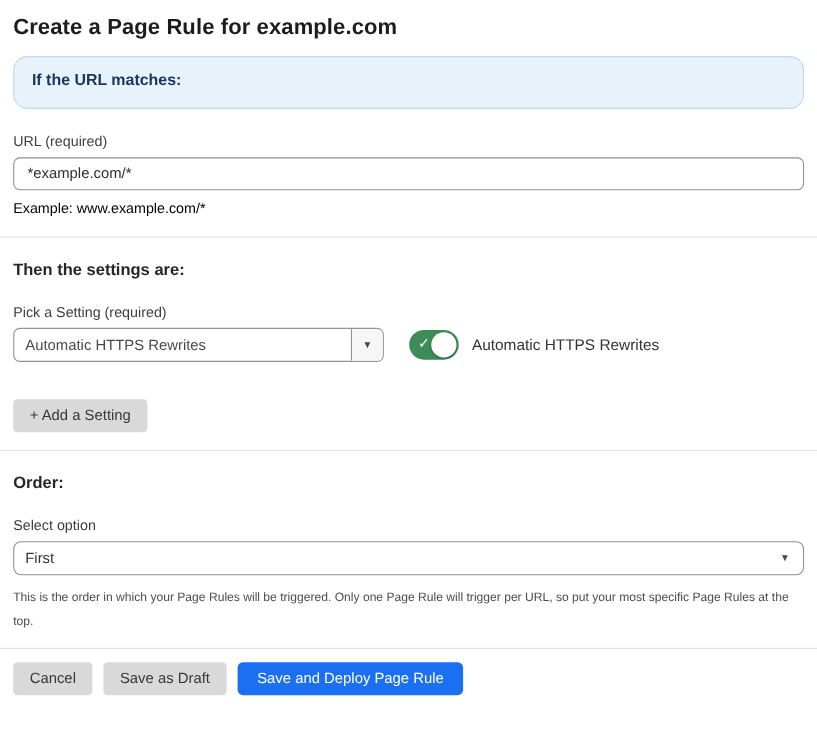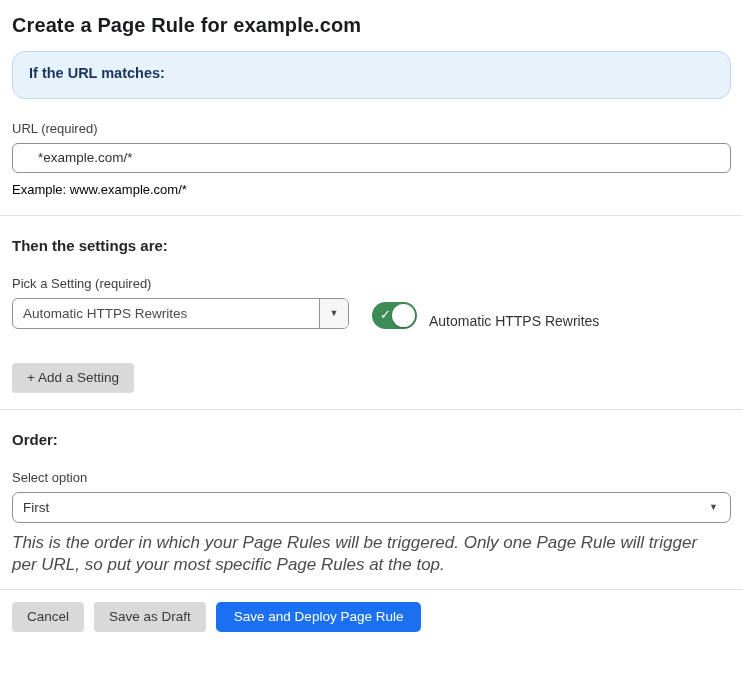--- a/index.html
+++ b/index.html
@@ -29,33 +29,33 @@
   }
   .info-heading { font-weight: 700; color: #17355f; }
   .info-link { color: #2c62c9; text-decoration: underline; cursor: pointer; }
 
   
   .field-label { margin-top: 22px; font-size: 13px; color: #3e3e3e; }
   .text-input {
     margin-top: 7px; display: block;
     width: 719px; height: 30px;
     border: 1px solid #8f8f8f; border-radius: 6px;
-    padding: 0 25px;
+    padding: 0 12px;
     font-family: "Liberation Sans", sans-serif;
     font-size: 13.5px; color: #2f2f2f;
     background: #fff; outline: none;
   }
   .helper-text { margin-top: 9px; font-size: 13px; color: #000000; }
 
   .divider { border: none; border-top: 1px solid #e3e3e3; margin: 18px -12px 0 -12px; }
 
   .section-heading { margin-top: 21px; font-size: 15px; font-weight: 700; color: #262626; }
 
   
-  .picker-row { margin-top: 7px; display: flex; align-items: flex-end; }
+  .picker-row { margin-top: 7px; display: flex; align-items: center; }
   .setting-select {
     display: flex; align-items: stretch;
     width: 337px; height: 31px;
     border: 1px solid #949494; border-radius: 6px;
     background: #fff; overflow: hidden; cursor: pointer;
   }
   .setting-select .select-value {
     flex: 1; display: flex; align-items: center;
     padding: 0 10px; font-size: 13.5px; color: #4a4a4a;
     white-space: nowrap;
@@ -103,23 +103,22 @@
   .order-select {
     margin-top: 7px;
     width: 719px; height: 31px;
     border: 1px solid #8f8f8f; border-radius: 7px;
     background: #fff; cursor: pointer;
     display: flex; align-items: center; justify-content: space-between;
     padding: 0 12px 0 10px;
   }
   .order-select .select-value { font-size: 13.5px; color: #333; }
   .order-helper {
-    margin-top: 9px; font-size: 17px; line-height: 22px; color: #4c4c4c;
+    margin-top: 9px; font-size: 11px; line-height: 22px; color: #4c4c4c;
     width: 712px;
-    font-style: italic;
   }
   .divider-tight { margin-top: 13px; }
   .footer-row { margin-top: 12px; display: flex; align-items: center; gap: 10px; }
 </style>
 </head>
 <body>
 
 <div class="container">
 
   <h1 class="page-title">Create a Page Rule for example.com</h1>

